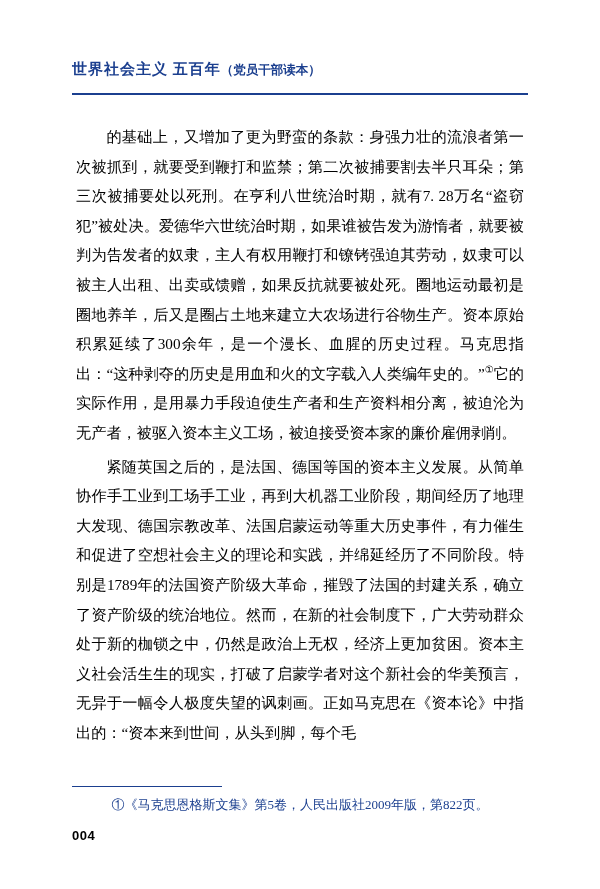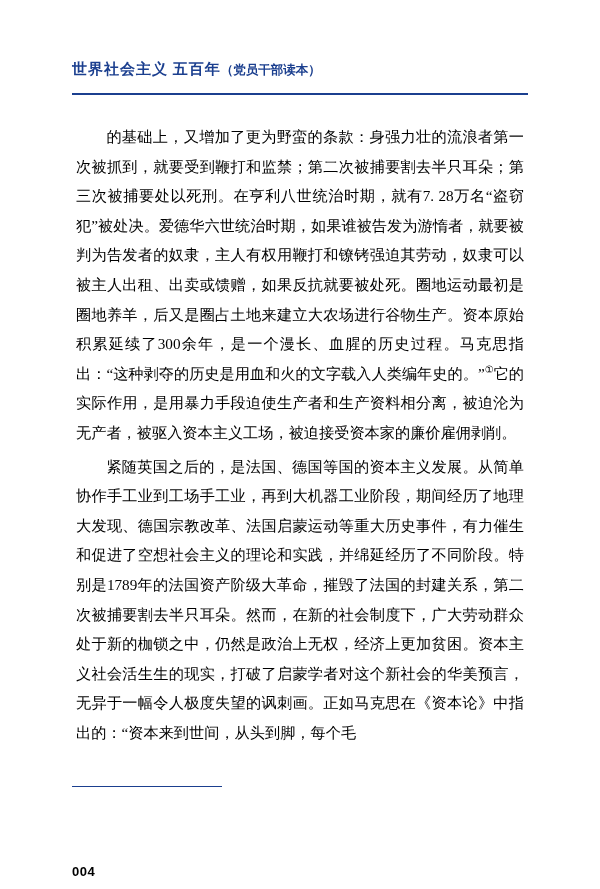--- a/index.html
+++ b/index.html
@@ -90,37 +90,37 @@
   }
   .folio {
     position: absolute;
     left: 72px;
     top: 828px;
     font-family: "Liberation Sans", "DejaVu Sans", sans-serif;
     font-size: 13px;
     font-weight: bold;
     color: #000000;
     letter-spacing: 0.5px;
-    margin-top: 36px;
   }
 </style>
 </head>
 <body>
 
 <div class="page">
 
   <div class="header">
     <div class="header-title">
       <span>世界社会主义 五百年</span><span class="sub">（党员干部读本）</span>
     </div>
   </div>
   <div class="header-rule"></div>
 
   <div class="body-text">
     <p class="para"><span>的基础上，又增加了更为野蛮的条款：身强力壮的流浪者第一次被抓到，就要受到鞭打和监禁；第二次被捕要割去半只耳朵；第三次被捕要处以死刑。在亨利八世统治时期，就有7. 28万名“盗窃犯”被处决。爱德华六世统治时期，如果谁被告发为游惰者，就要被判为告发者的奴隶，主人有权用鞭打和镣铐强迫其劳动，奴隶可以被主人出租、出卖或馈赠，如果反抗就要被处死。圈地运动最初是圈地养羊，后又是圈占土地来建立大农场进行谷物生产。资本原始积累延续了300余年，是一个漫长、血腥的历史过程。马克思指出：“这种剥夺的历史是用血和火的文字载入人类编年史的。”</span><span class="fn-ref">①</span><span>它的实际作用，是用暴力手段迫使生产者和生产资料相分离，被迫沦为无产者，被驱入资本主义工场，被迫接受资本家的廉价雇佣剥削。</span></p>
-    <p class="para">紧随英国之后的，是法国、德国等国的资本主义发展。从简单协作手工业到工场手工业，再到大机器工业阶段，期间经历了地理大发现、德国宗教改革、法国启蒙运动等重大历史事件，有力催生和促进了空想社会主义的理论和实践，并绵延经历了不同阶段。特别是1789年的法国资产阶级大革命，摧毁了法国的封建关系，第二次被捕要割去半只耳朵。然而，在新的社会制度下，广大劳动群众处于新的枷锁之中，仍然是政治上无权，经济上更加贫困。资本主义社会活生生的现实，打破了启蒙学者对这个新社会的华美预言，无异于一幅令人极度失望的讽刺画。正如马克思在《资本论》中指出的：“资本来到世间，从头到脚，每个毛</p>
+    <p class="para">紧随英国之后的，是法国、德国等国的资本主义发展。从简单协作手工业到工场手工业，再到大机器工业阶段，期间经历了地理大发现、德国宗教改革、法国启蒙运动等重大历史事件，有力催生和促进了空想社会主义的理论和实践，并绵延经历了不同阶段。特别是1789年的法国资产阶级大革命，摧毁了法国的封建关系，确立了资产阶级的统治地位。然而，在新的社会制度下，广大劳动群众处于新的枷锁之中，仍然是政治上无权，经济上更加贫困。资本主义社会活生生的现实，打破了启蒙学者对这个新社会的华美预言，无异于一幅令人极度失望的讽刺画。正如马克思在《资本论》中指出的：“资本来到世间，从头到脚，每个毛</p>
   </div>
 
   <div class="footnote-rule"></div>
+  <div class="footnote">①《马克思恩格斯文集》第5卷，人民出版社2009年版，第822页。</div>
 
   <div class="folio">004</div>
 
 </div>
 
 </body></html>

